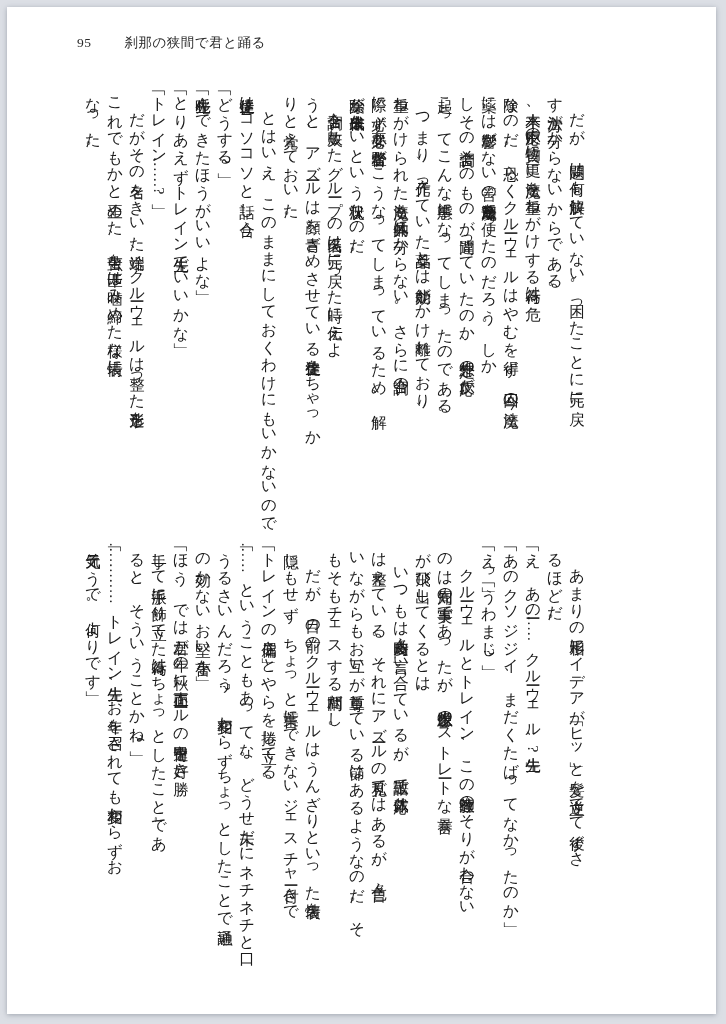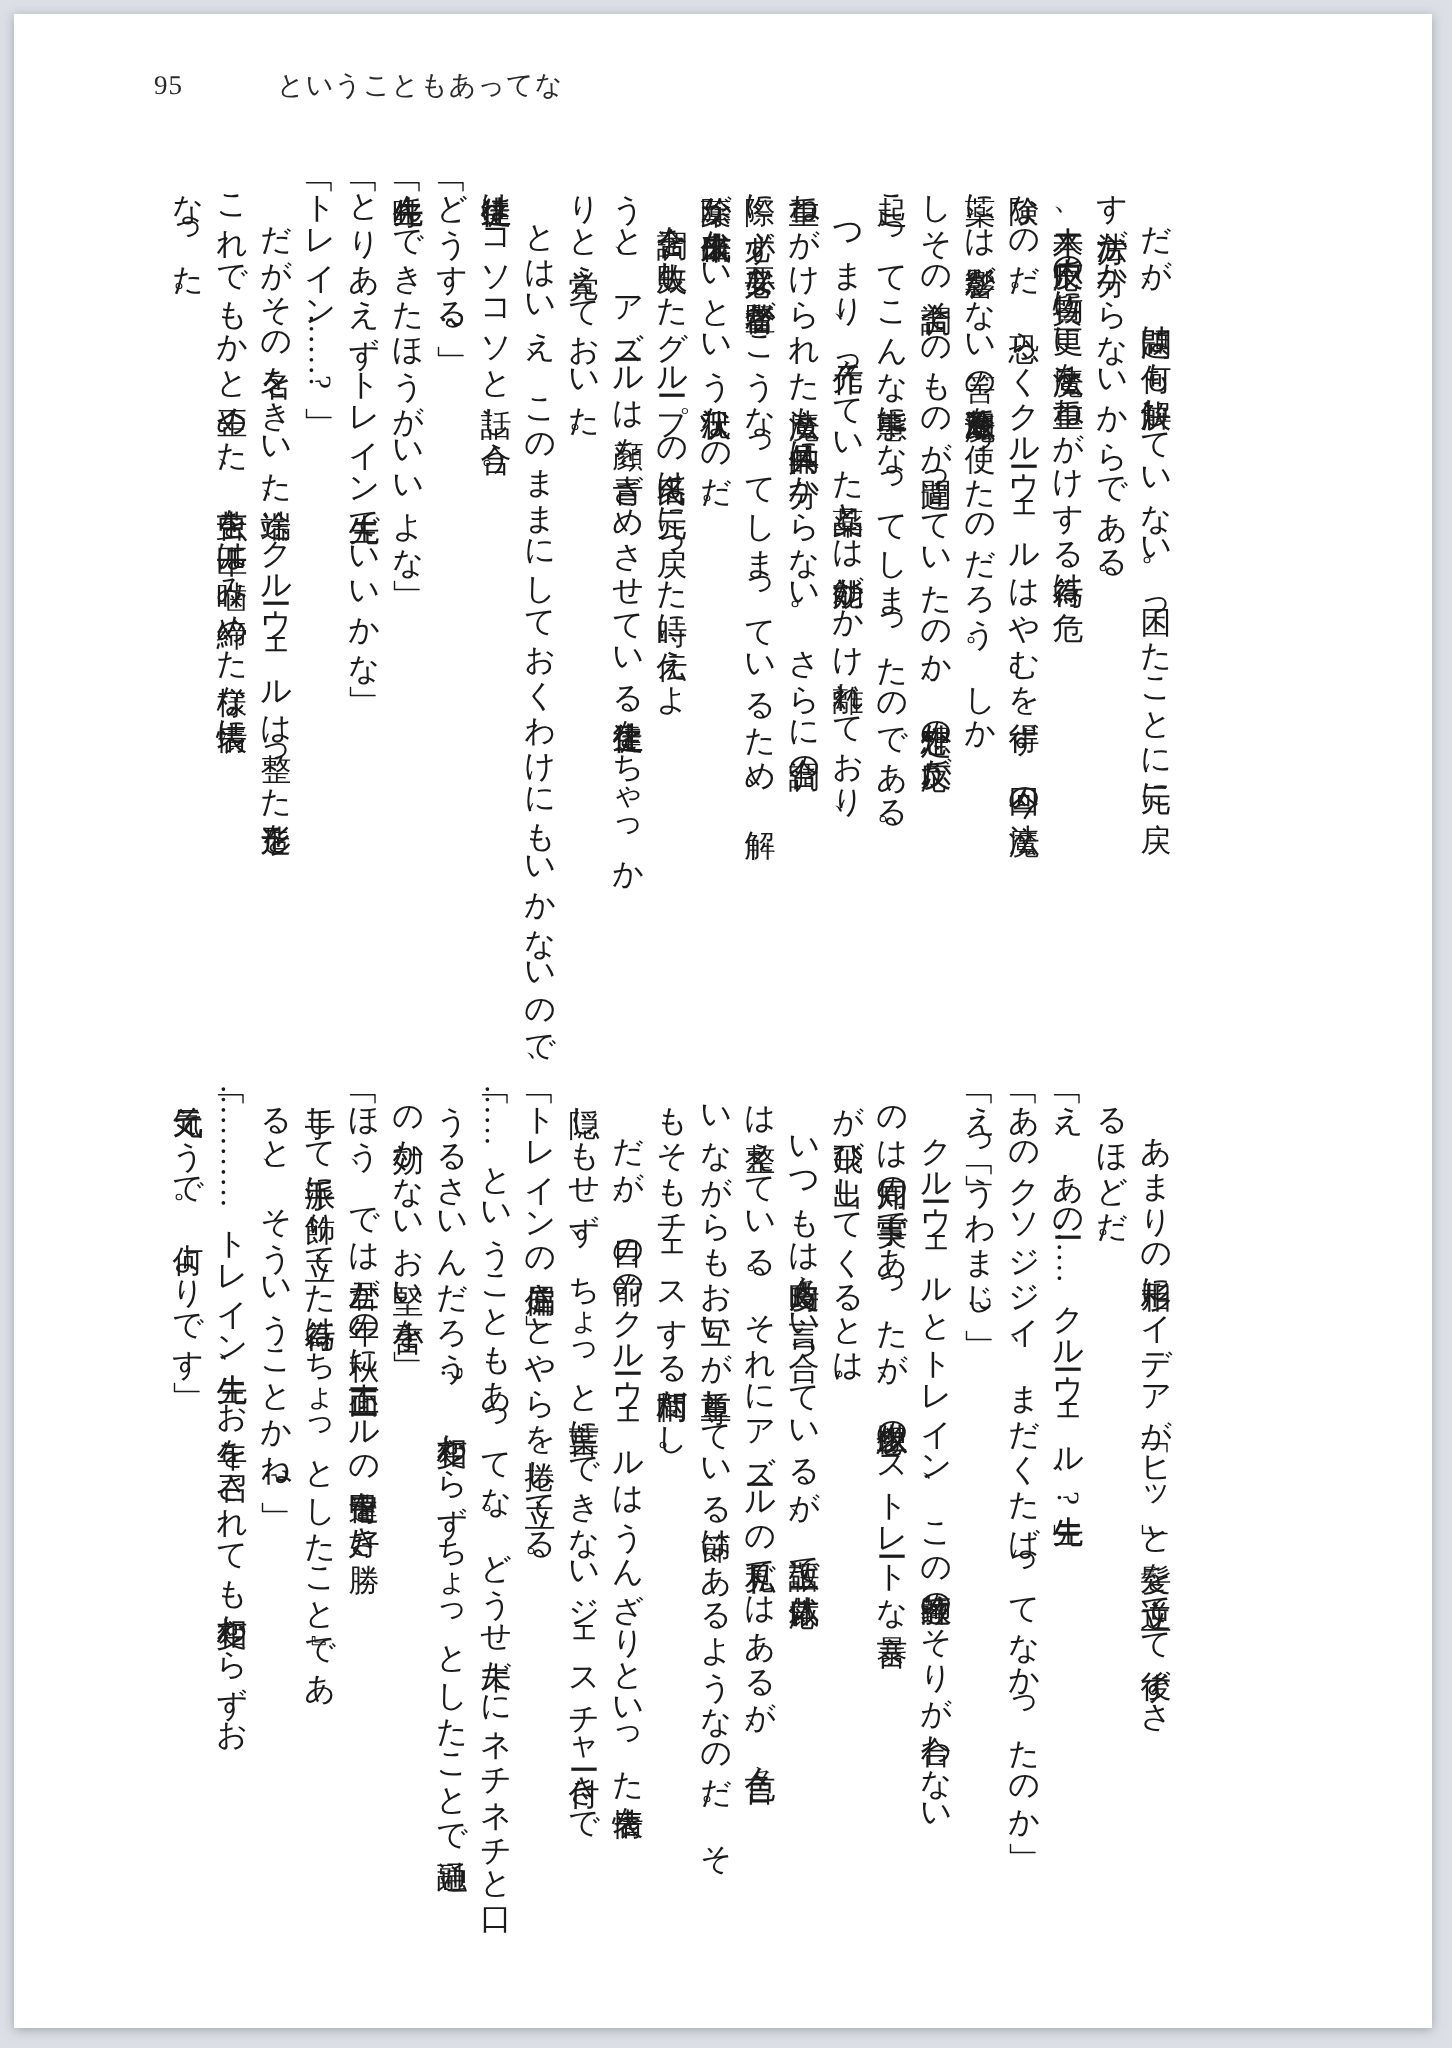--- a/index.html
+++ b/index.html
@@ -25,21 +25,21 @@
   .running-head{
     position:absolute;
     top:27px; left:70px;
     font-size:13.5px;
     color:var(--head);
     letter-spacing:0.5px;
     white-space:nowrap;
   }
   .running-head .pgnum{
     display:inline-block;
-    margin-right:47px;
+    margin-right:33px;
   }
   .vblock{
     position:absolute;
     right:128px;
     height:440px;
     writing-mode:vertical-rl;
     text-orientation:mixed;
     font-size:15.5px;
     line-height:22px;
     color:var(--ink);
@@ -50,21 +50,21 @@
   .vblock p{
     margin:0;
     white-space:nowrap;
   }
 </style>
 </head>
 <body>
 
 <div class="paper">
   <header class="running-head">
-    <span class="pgnum">95</span><span class="title">ということもあってな</span>
+    <span class="pgnum">95</span><span class="title">刹那の狭間で君と踊る</span>
   </header>
 
   <section class="vblock block-upper">
       <p>　だが、問題は何も解決していない。困ったことに元に戻</p>
       <p>す方法が分からないからである。</p>
       <p>　本来、反応中の物質に更に魔法を重ねがけする行為は危</p>
       <p>険なのだ。恐らくクルーウェルはやむを得ず、今回の魔法</p>
       <p>薬には影響がない筈の冷却系魔法を使ったのだろう。しか</p>
       <p>しその調合そのものが間違っていたのか、想定外の反応が</p>
       <p>起こってこんな事態になってしまったのである。</p>

